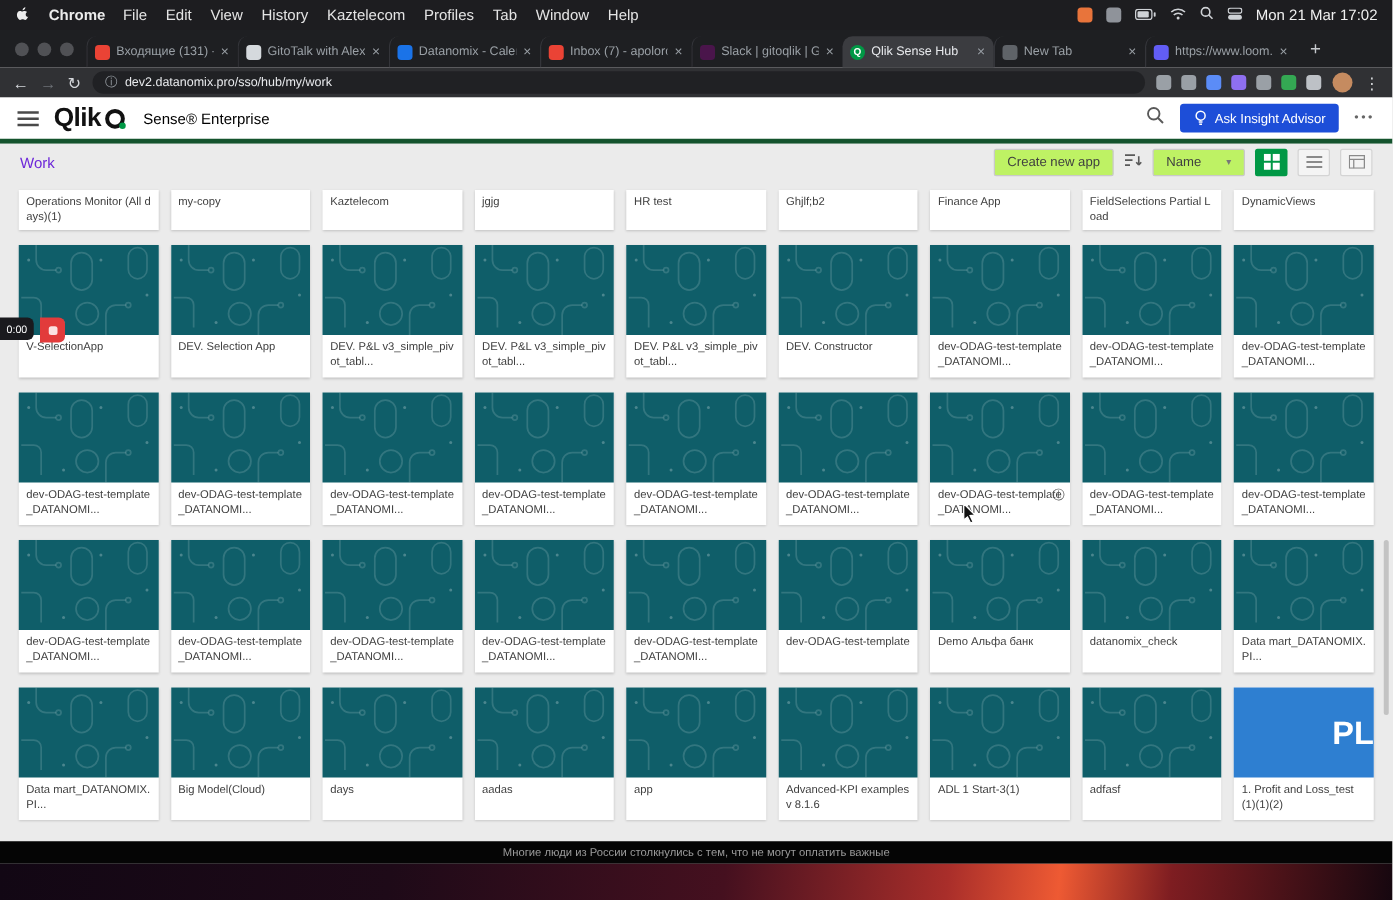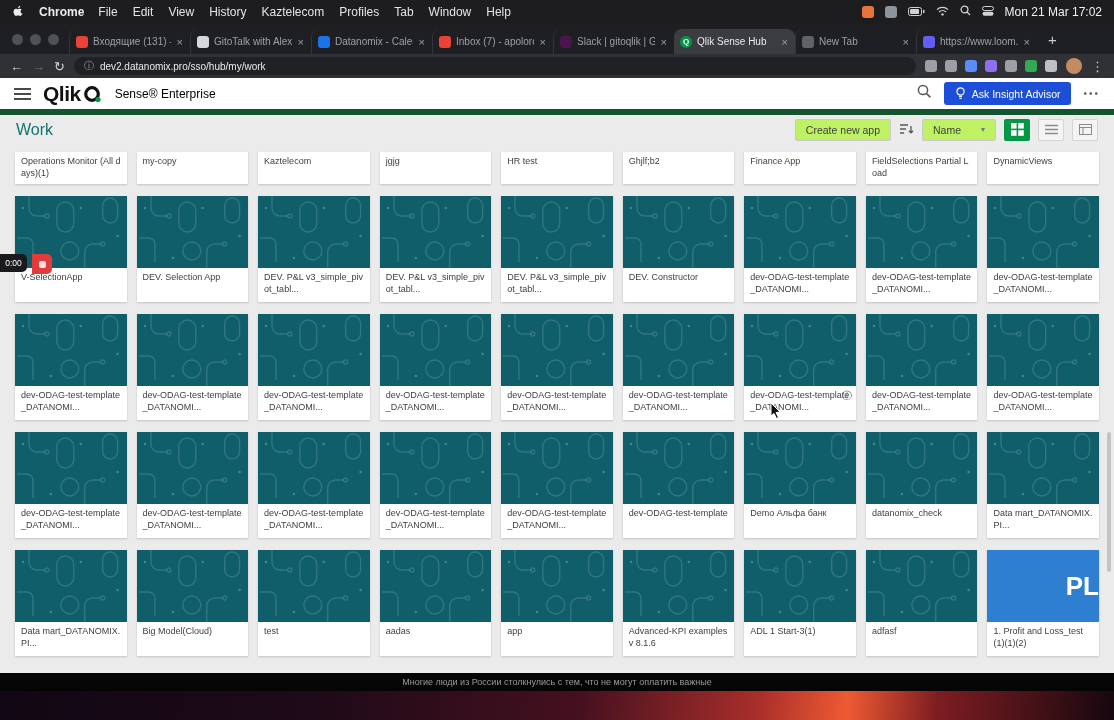--- a/index.html
+++ b/index.html
@@ -34,31 +34,31 @@
   .navic{color:#d3d6da;font-size:13px;line-height:1}
   .navic.dim{color:#6c7075}
   .omnibox{flex:1;height:18px;background:#202124;border-radius:9px;display:flex;align-items:center;padding:0 10px;gap:6px;color:#e8eaed;font-size:10px}
   .omnibox .ic{color:#9aa0a6;font-size:10px}
   .exticons{display:flex;align-items:center;gap:8px}
   .exticons .sq{width:12px;height:12px;border-radius:3px;display:inline-block}
   .avatar{width:16px;height:16px;border-radius:50%;background:#c58b60}
   .vdots{color:#cfd2d6;font-size:13px}
 
   
-  .qheader{height:37px;background:#fff;display:flex;align-items:center;padding:0 14px;gap:12px;border-bottom:6px solid #14532d}
+  .qheader{height:37px;background:#fff;display:flex;align-items:center;padding:0 14px;gap:12px;border-bottom:4px solid #14532d}
   .hamb{width:17px;display:flex;flex-direction:column;gap:3px}
   .hamb i{height:2px;background:#4a4a4a;display:block}
   .qlogo{display:flex;align-items:center;gap:2px;font-weight:800;font-size:21px;color:#111;letter-spacing:-0.5px}
   .product{color:#000000;font-size:12px}
   .insight{background:#1d4ed8;color:#fff;font-size:10.5px;height:23px;border-radius:3px;display:flex;align-items:center;gap:6px;padding:0 11px;border:none}
   .hmore{color:#666;font-size:10px;letter-spacing:2px}
 
   
   .hubbar{height:29px;display:flex;align-items:center;padding:0 16px;gap:8px;background:#ebebeb}
-  .section{font-size:16px;color:#0f766e}
+  .section{font-size:12px;color:#6d28d9}
   .btn{background:#bef264;border:1px solid #c9c9c9;border-radius:2px;height:22px;font-size:10.5px;color:#404040;padding:0 10px;display:flex;align-items:center}
   .sortsel{width:74px;justify-content:space-between;gap:6px}
   .caret{color:#777;font-size:8px}
   .vbtn{width:26px;height:22px;border-radius:2px;display:flex;align-items:center;justify-content:center;border:1px solid #d4d4d4;background:#f4f4f4}
   .vbtn.active{border:none}
 
   
   .grid{height:529px;padding:8px 15px 0;overflow:hidden}
   .gridrow{display:grid;grid-template-columns:repeat(9,1fr);gap:10px;margin-bottom:12px}
   .card{background:#fff;box-shadow:0 1px 2px rgba(0,0,0,.18);position:relative}
@@ -984,21 +984,21 @@
               <circle cx="55" cy="55" r="9"></circle>
             </g>
             <g fill="rgba(255,255,255,0.25)">
               <circle cx="8" cy="12" r="1.2"></circle>
               <circle cx="66" cy="12" r="1.2"></circle>
               <circle cx="103" cy="40" r="1.2"></circle>
               <circle cx="36" cy="62" r="1.2"></circle>
             </g>
           </svg>
         </div>
-        <div class="label">test</div>
+        <div class="label">days</div>
       </div>
       <div class="card">
         <div class="thumb" style="background: rgb(15, 94, 105);">
           <svg viewBox="0 0 112 72" preserveAspectRatio="none">
             <g fill="none" stroke="rgba(255,255,255,0.15)" stroke-width="1.4">
               <path d="M14 -4 v16 a8 8 0 0 0 8 8 h8"></path>
               <circle cx="32" cy="20" r="2"></circle>
               <rect x="42" y="6" width="17" height="30" rx="8.5"></rect>
               <path d="M70 76 v-20 a8 8 0 0 1 8 -8 h8"></path>
               <circle cx="88" cy="48" r="2"></circle>

